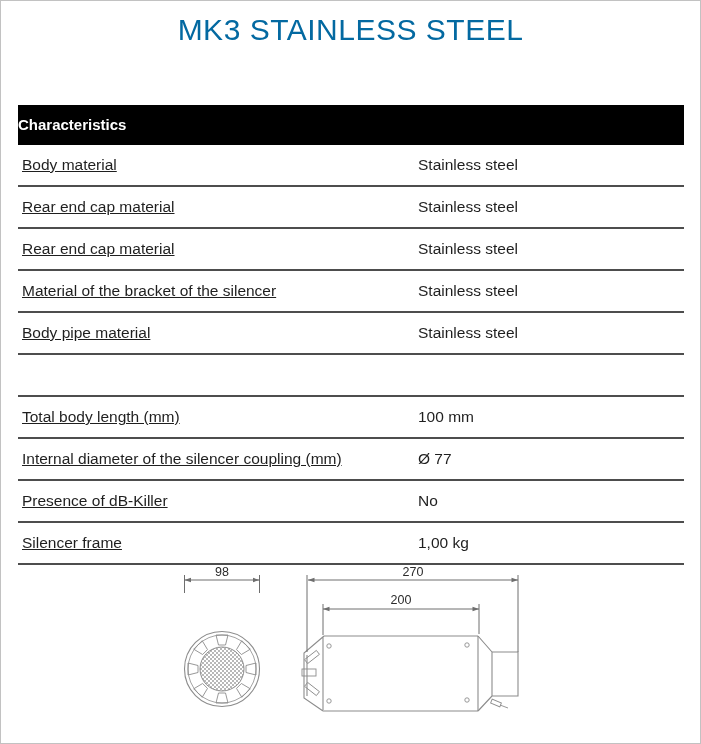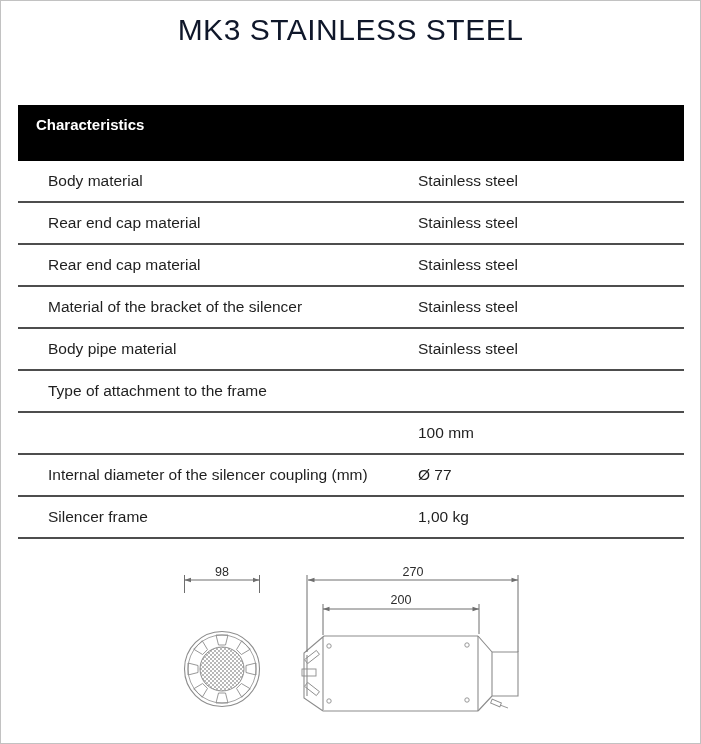--- a/index.html
+++ b/index.html
@@ -14,49 +14,49 @@
     overflow:hidden;
   }
   .page-title{
     position:absolute;
     top:13px;left:0;width:100%;
     margin:0;
     text-align:center;
     font-size:30px;
     font-weight:400;
     letter-spacing:0.5px;
-    color:#0f172a;
+    color:#0369a1;
     line-height:1.05;
   }
   .spec-table{
     position:absolute;
     left:17px;top:104px;
     width:666px;
   }
   .spec-header{
     background:#000000;
     color:#ffffff;
-    height:56px;
+    height:40px;
     line-height:40px;
     font-size:15px;
     font-weight:700;
-    padding-left:18px;
     box-sizing:border-box;
   }
   .spec-row{
     position:relative;
     height:40px;
     display:flex;
     align-items:center;
     border-bottom:2px solid #4d4d4d;
     font-size:15.5px;
   }
   .spec-row .row-label{
-    margin-left:30px;
+    margin-left:4px;
     white-space:nowrap;
+    text-decoration:underline;
   }
   .spec-row .row-value{
     position:absolute;
     left:400px;
     white-space:nowrap;
   }
   .drawing{
     position:absolute;
     left:0;top:552px;
     width:701px;height:192px;
@@ -89,28 +89,32 @@
   </div>
   <div class="spec-row">
     <span class="row-label">Material of the bracket of the silencer</span>
     <span class="row-value">Stainless steel</span>
   </div>
   <div class="spec-row">
     <span class="row-label">Body pipe material</span>
     <span class="row-value">Stainless steel</span>
   </div>
   <div class="spec-row">
-    <span class="row-label">Type of attachment to the frame</span>
   </div>
   <div class="spec-row">
+    <span class="row-label">Total body length (mm)</span>
     <span class="row-value">100 mm</span>
   </div>
   <div class="spec-row">
     <span class="row-label">Internal diameter of the silencer coupling (mm)</span>
     <span class="row-value">Ø 77</span>
+  </div>
+  <div class="spec-row">
+    <span class="row-label">Presence of dB-Killer</span>
+    <span class="row-value">No</span>
   </div>
   <div class="spec-row">
     <span class="row-label">Silencer frame</span>
     <span class="row-value">1,00 kg</span>
   </div>
 </div>
 
 <svg class="drawing" viewBox="0 552 701 192" xmlns="http://www.w3.org/2000/svg">
   <defs>
     <pattern id="mesh" patternUnits="userSpaceOnUse" width="4" height="4">

